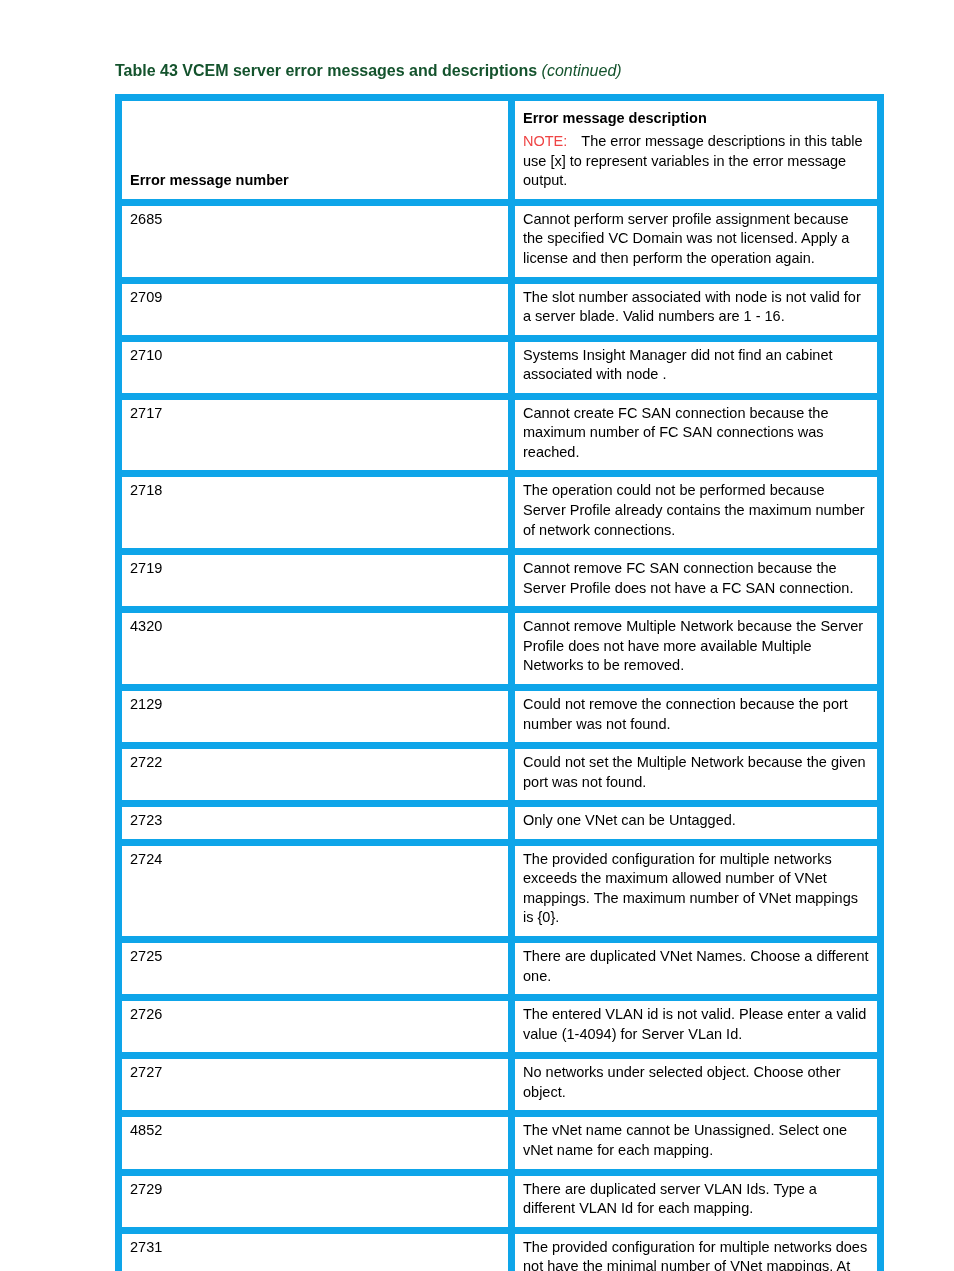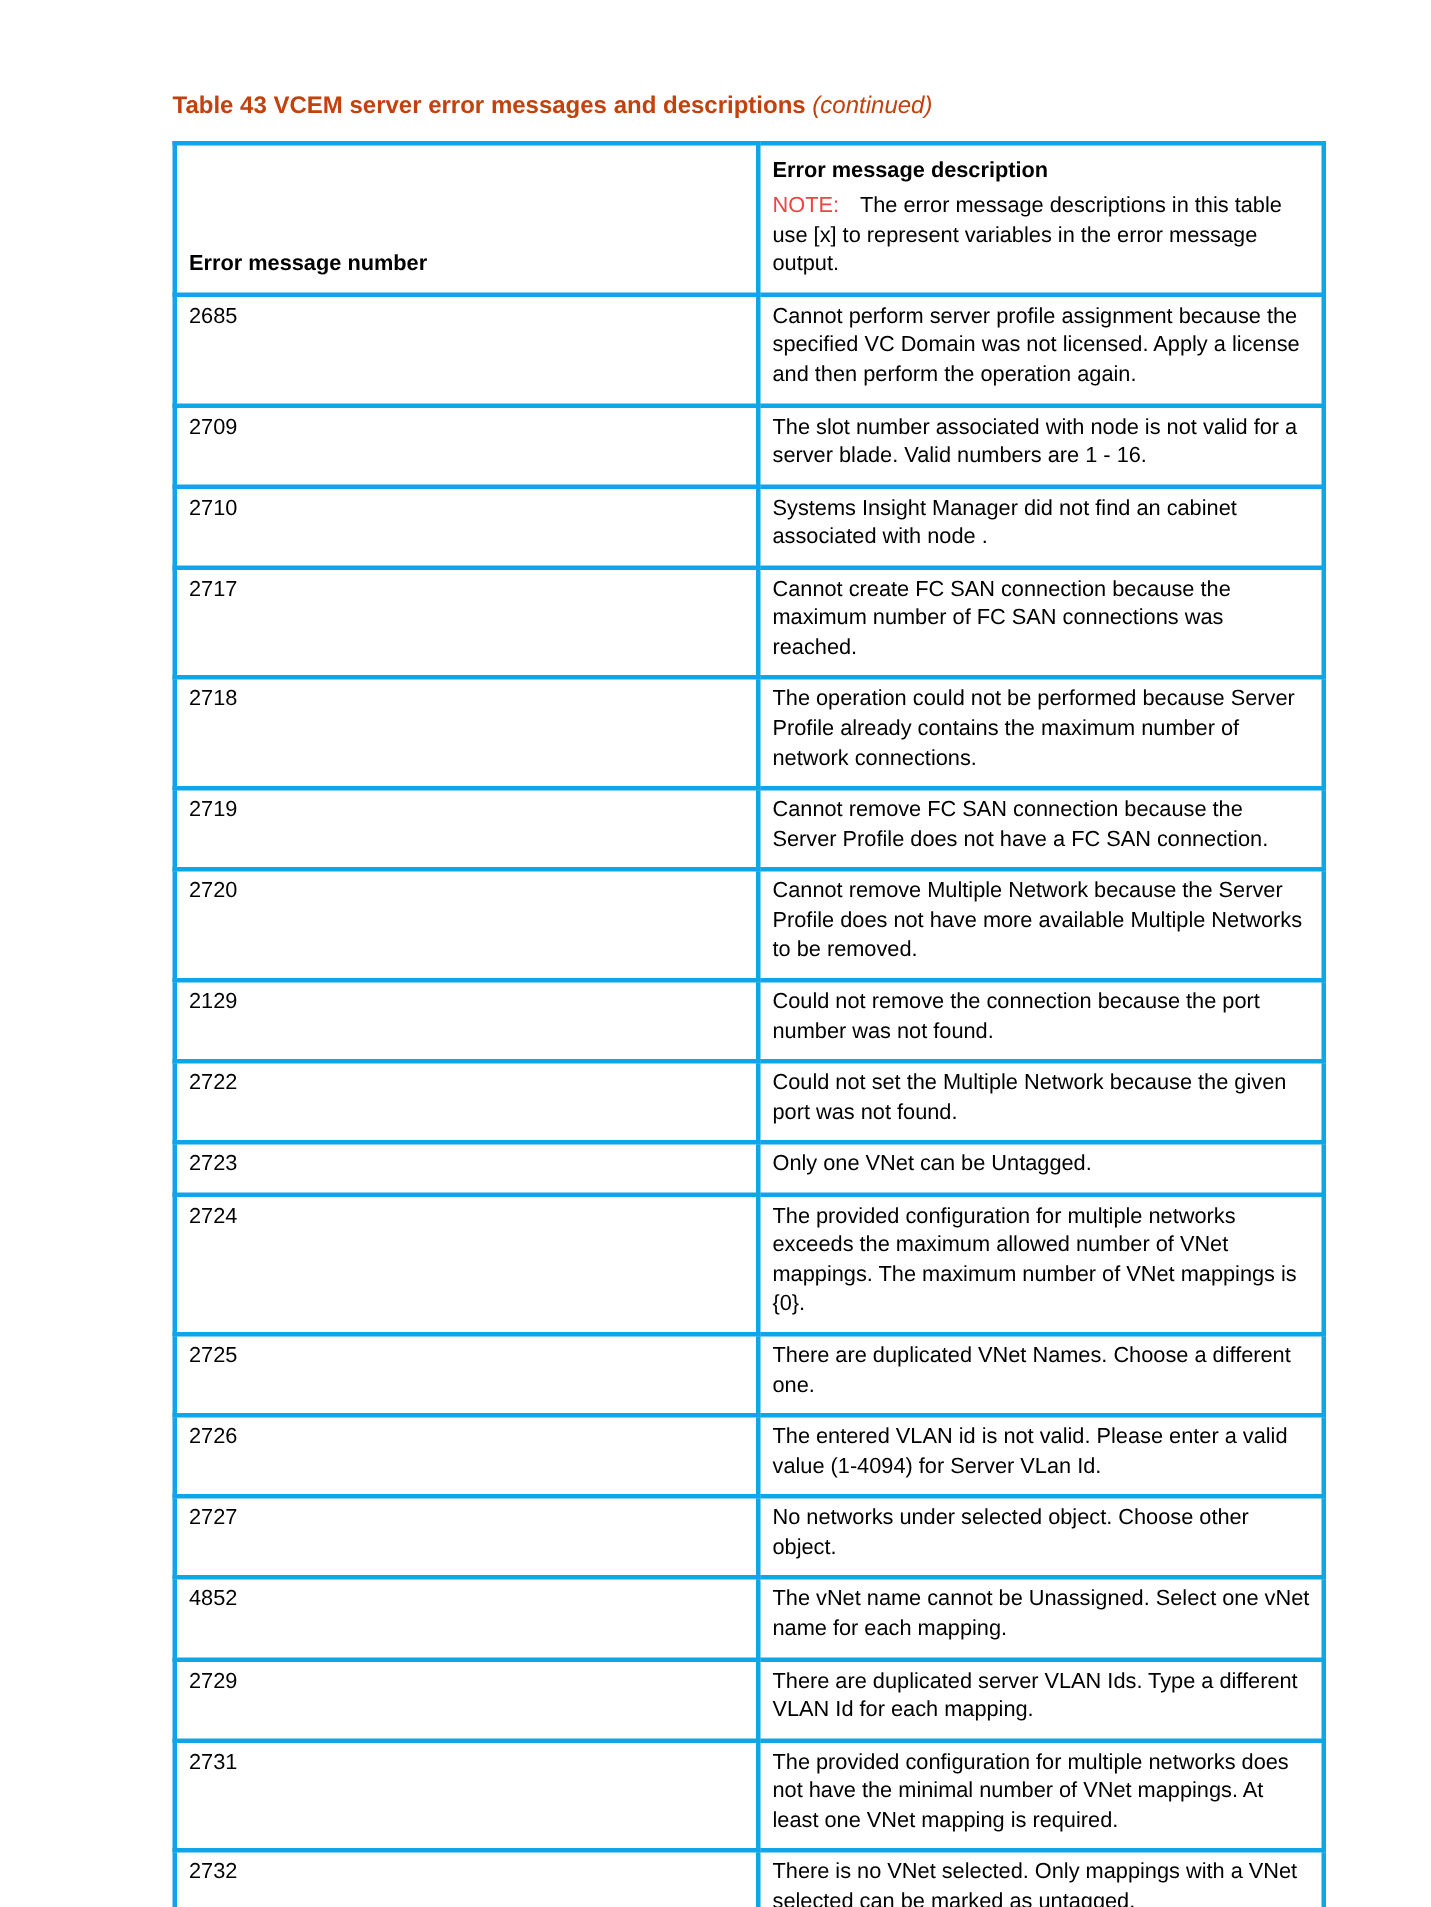--- a/index.html
+++ b/index.html
@@ -10,35 +10,35 @@
     color: #000;
     font-size: 14.5px;
     line-height: 1.35;
   }
   .page {
     width: 954px;
     box-sizing: border-box;
     padding: 60px 70px 50px 115px;
   }
   .table-title {
-    color: #c2410c;
+    color: #14532d;
     font-size: 16px;
     margin-bottom: 12px;
   }
   .table-title .cont {
     font-style: italic;
     font-weight: normal;
   }
   table {
     width: 100%;
     border-collapse: collapse;
     border: 2px solid #0073a8;
   }
   th, td {
-    border: 3px solid #0ea5e9;
+    border: 7px solid #0ea5e9;
     vertical-align: top;
     text-align: left;
   }
   th {
     font-weight: bold;
     vertical-align: bottom;
     padding: 8px 8px 8px 8px;
   }
   th.col-num {
     width: 370px;
@@ -101,21 +101,21 @@
         </tr>
         <tr>
           <td>2718</td>
           <td>The operation could not be performed because Server Profile already contains the maximum number of network connections.</td>
         </tr>
         <tr>
           <td>2719</td>
           <td>Cannot remove FC SAN connection because the Server Profile does not have a FC SAN connection.</td>
         </tr>
         <tr>
-          <td>2720</td>
+          <td>4320</td>
           <td>Cannot remove Multiple Network because the Server Profile does not have more available Multiple Networks to be removed.</td>
         </tr>
         <tr>
           <td>2129</td>
           <td>Could not remove the connection because the port number was not found.</td>
         </tr>
         <tr>
           <td>2722</td>
           <td>Could not set the Multiple Network because the given port was not found.</td>
         </tr>

